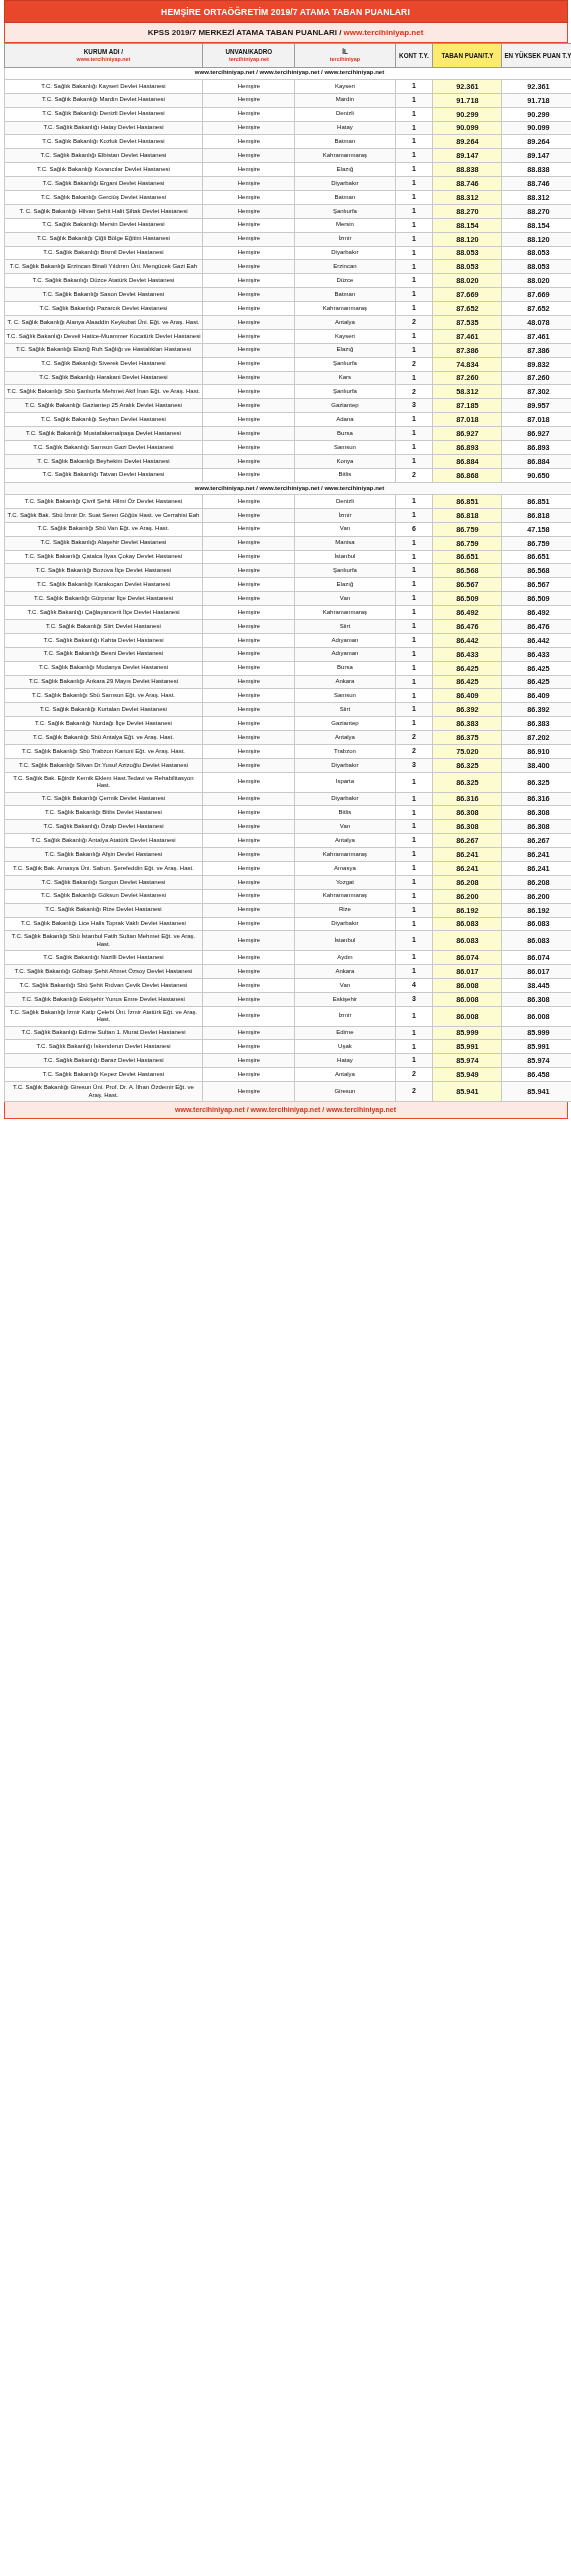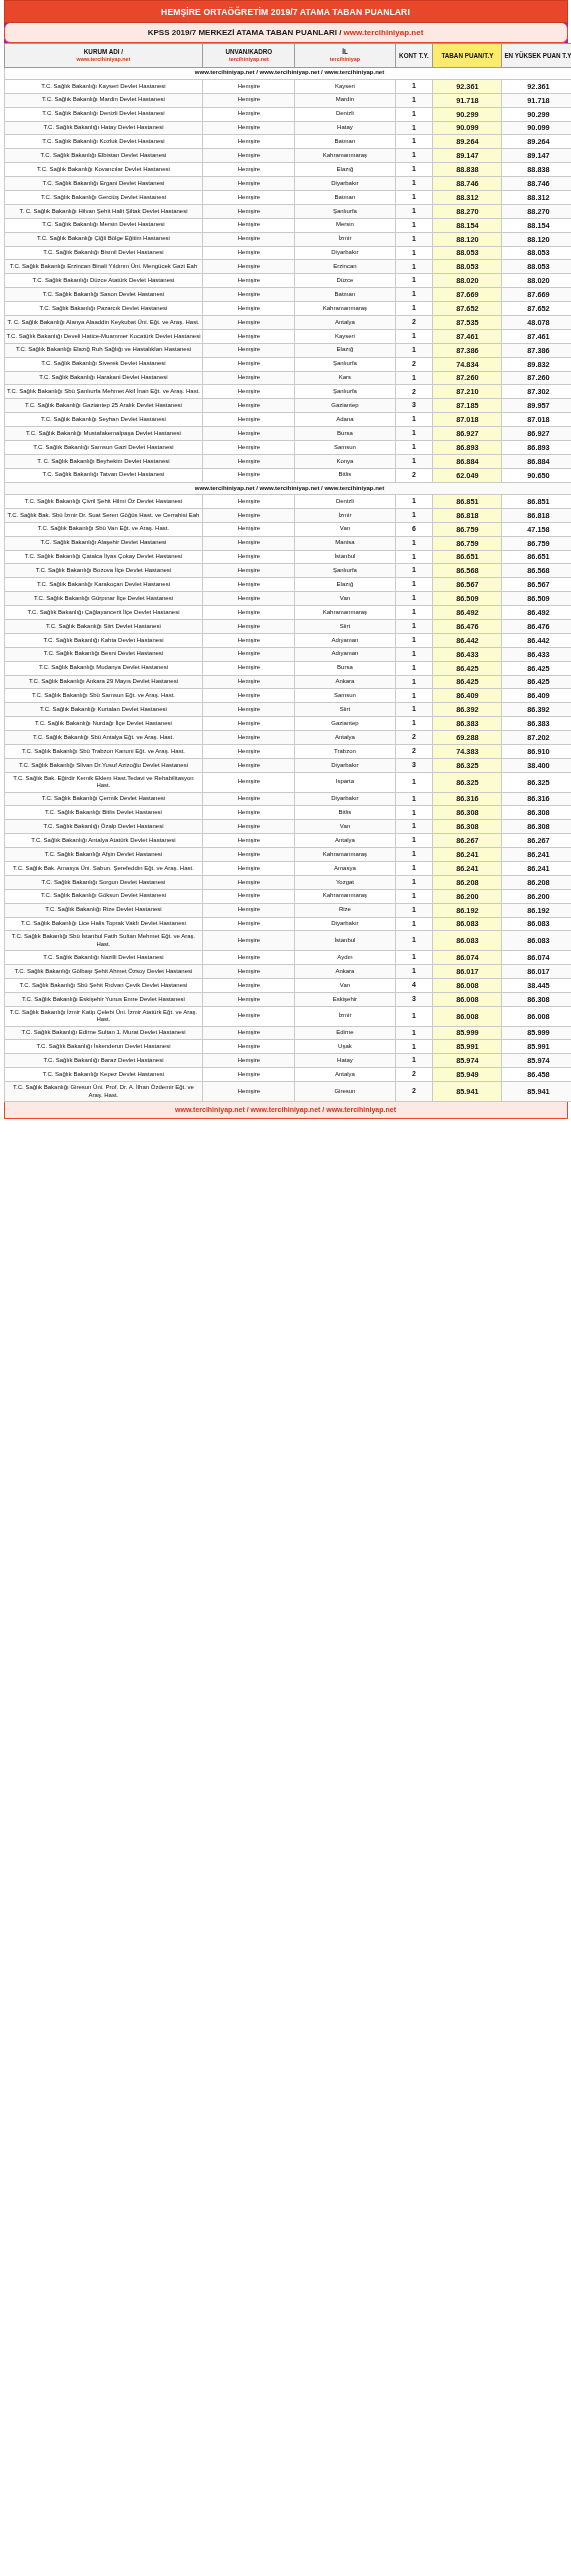--- a/index.html
+++ b/index.html
@@ -28,21 +28,20 @@
   .subtitle-bar {
     background: #fde9e4;
     color: #1b1b1b;
     text-align: center;
     font-weight: bold;
     font-size: 8px;
     padding: 5px 2.5px;
     border-left: 0.6px solid #e8472c;
     border-right: 0.6px solid #e8472c;
     border-bottom: 0.6px solid #e8472c;
-    border-radius: 6px;
   }
   .subtitle-bar .site { color: #d2341a; }
   table.main {
     border-collapse: collapse;
     width: 572px;
     table-layout: fixed;
   }
   table.main th, table.main td {
     border: 0.6px solid #c9c9c9;
     font-size: 6px;
@@ -304,21 +303,21 @@
           <td class="il">Kars</td>
           <td class="num">1</td>
           <td class="taban">87.260</td>
           <td class="enyuksek">87.260</td>
         </tr>
         <tr class="r">
           <td class="kurum">T.C. Sağlık Bakanlığı Sbü Şanlıurfa Mehmet Akif İnan Eğt. ve Araş. Hast.</td>
           <td class="unvan">Hemşire</td>
           <td class="il">Şanlıurfa</td>
           <td class="num">2</td>
-          <td class="taban">87.210</td>
+          <td class="taban">58.312</td>
           <td class="enyuksek">87.302</td>
         </tr>
         <tr class="r">
           <td class="kurum">T.C. Sağlık Bakanlığı Gaziantep 25 Aralık Devlet Hastanesi</td>
           <td class="unvan">Hemşire</td>
           <td class="il">Gaziantep</td>
           <td class="num">3</td>
           <td class="taban">87.185</td>
           <td class="enyuksek">89.957</td>
         </tr>
@@ -352,21 +351,21 @@
           <td class="il">Konya</td>
           <td class="num">1</td>
           <td class="taban">86.884</td>
           <td class="enyuksek">86.884</td>
         </tr>
         <tr class="r">
           <td class="kurum">T.C. Sağlık Bakanlığı Tatvan Devlet Hastanesi</td>
           <td class="unvan">Hemşire</td>
           <td class="il">Bitlis</td>
           <td class="num">2</td>
-          <td class="taban">62.049</td>
+          <td class="taban">86.868</td>
           <td class="enyuksek">90.650</td>
         </tr>
         <tr class="ad-row">
           <td colspan="6">www.tercihiniyap.net / www.tercihiniyap.net / www.tercihiniyap.net</td>
         </tr>
         <tr class="r">
           <td class="kurum">T.C. Sağlık Bakanlığı Çivril Şehit Hilmi Öz Devlet Hastanesi</td>
           <td class="unvan">Hemşire</td>
           <td class="il">Denizli</td>
           <td class="num">1</td>
@@ -499,29 +498,29 @@
           <td class="il">Gaziantep</td>
           <td class="num">1</td>
           <td class="taban">86.383</td>
           <td class="enyuksek">86.383</td>
         </tr>
         <tr class="r">
           <td class="kurum">T.C. Sağlık Bakanlığı Sbü Antalya Eğt. ve Araş. Hast.</td>
           <td class="unvan">Hemşire</td>
           <td class="il">Antalya</td>
           <td class="num">2</td>
-          <td class="taban">69.288</td>
+          <td class="taban">86.375</td>
           <td class="enyuksek">87.202</td>
         </tr>
         <tr class="r">
           <td class="kurum">T.C. Sağlık Bakanlığı Sbü Trabzon Kanuni Eğt. ve Araş. Hast.</td>
           <td class="unvan">Hemşire</td>
           <td class="il">Trabzon</td>
           <td class="num">2</td>
-          <td class="taban">74.383</td>
+          <td class="taban">75.020</td>
           <td class="enyuksek">86.910</td>
         </tr>
         <tr class="r">
           <td class="kurum">T.C. Sağlık Bakanlığı Silvan Dr.Yusuf Azizoğlu Devlet Hastanesi</td>
           <td class="unvan">Hemşire</td>
           <td class="il">Diyarbakır</td>
           <td class="num">3</td>
           <td class="taban">86.325</td>
           <td class="enyuksek">38.400</td>
         </tr>

